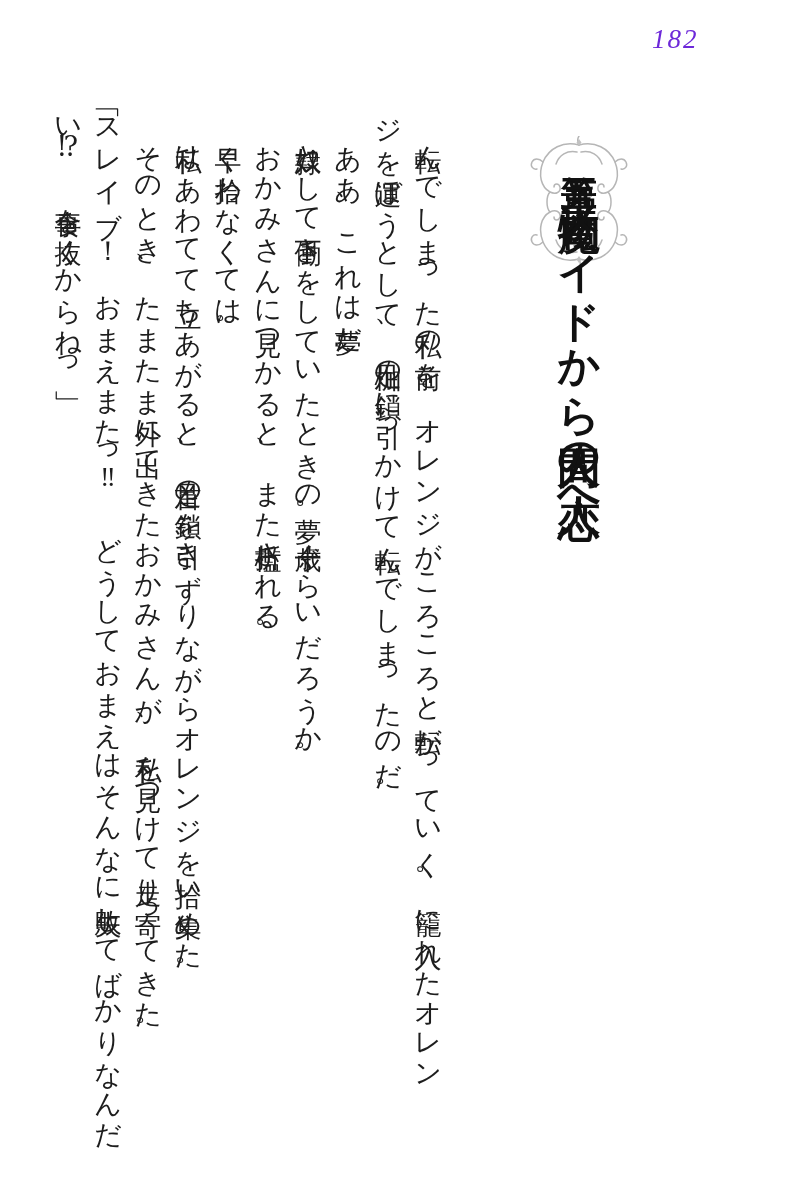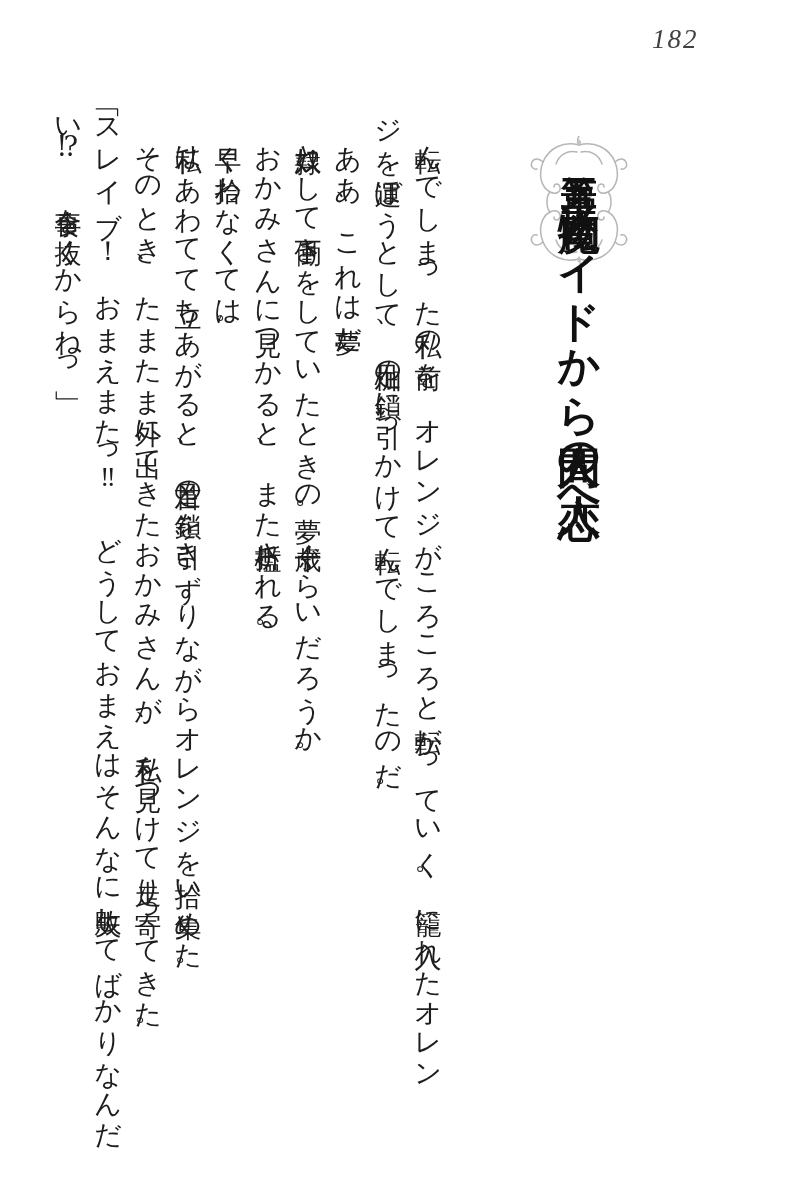--- a/index.html
+++ b/index.html
@@ -11,21 +11,21 @@
     overflow:hidden;
     font-family:"Liberation Serif","DejaVu Serif",serif;
     color:#1d1d1d;
   }
   .page-number{
     position:absolute;
     top:24px;left:652px;
     font-style:italic;
     font-size:27px;
     letter-spacing:2px;
-    color:#404040;
+    color:#6d28d9;
   }
   
   .heading{
     position:absolute;
     top:148px;right:185px;
     writing-mode:vertical-rl;
     text-orientation:mixed;
     font-weight:bold;
     white-space:nowrap;
     color:#111;

